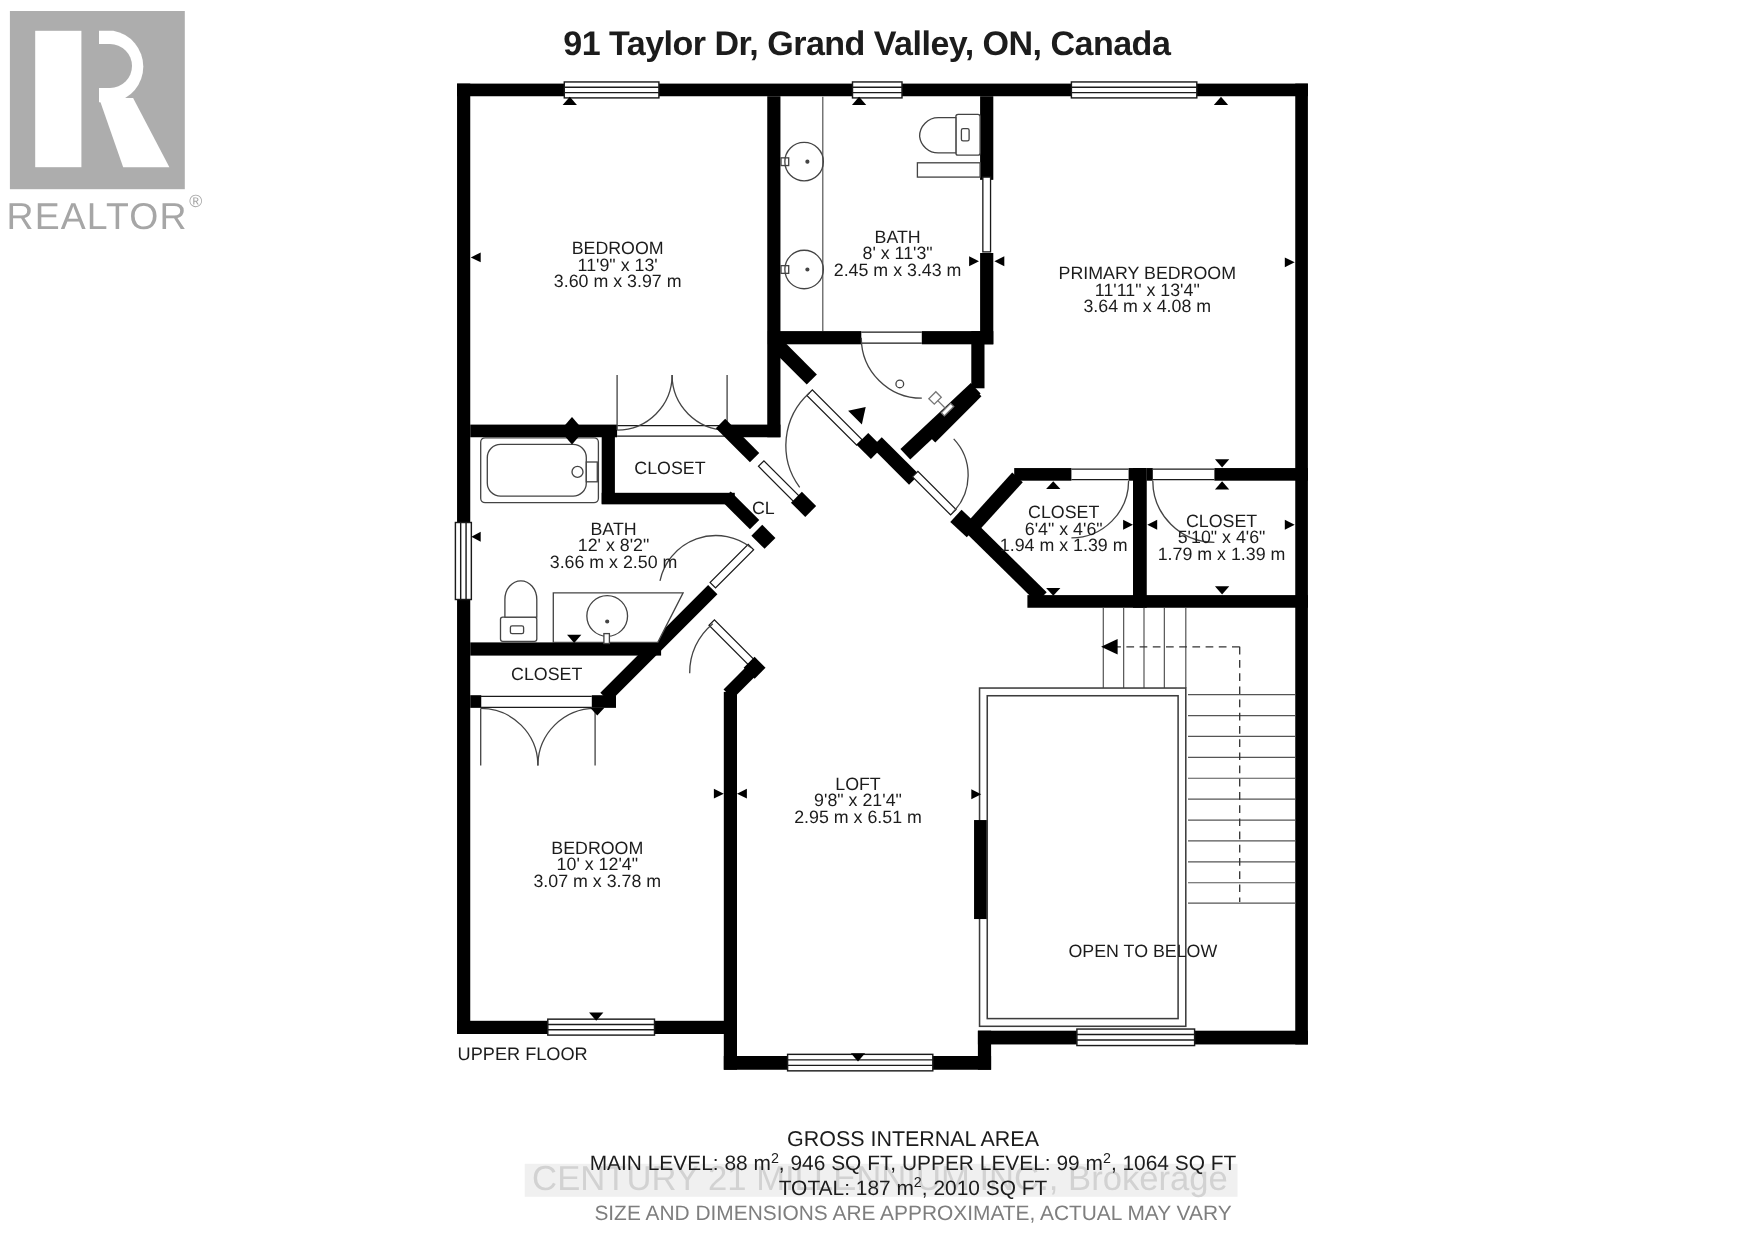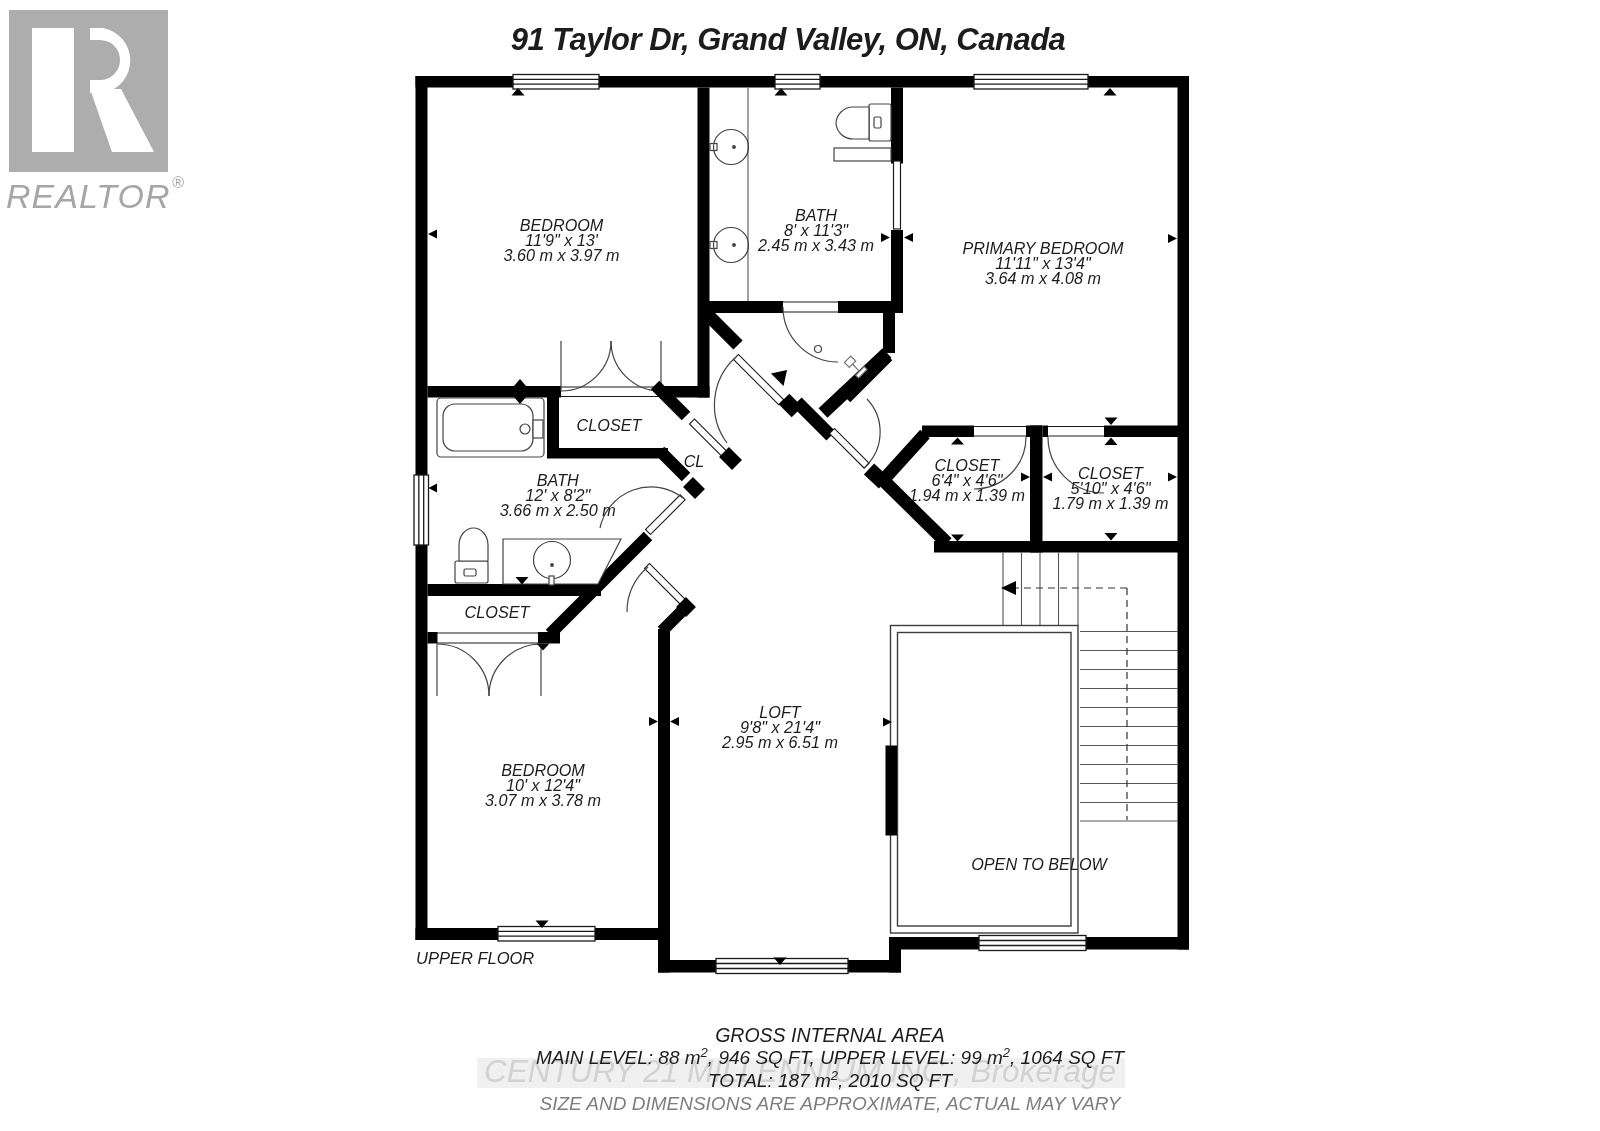--- a/index.html
+++ b/index.html
@@ -1,17 +1,17 @@
 <!DOCTYPE html>
 <html><head>
 <meta charset="utf-8">
 <style>
   html,body{margin:0;padding:0;background:#fff;}
   #page{position:relative;width:1600px;height:1131px;background:#fdba74;overflow:hidden;
-        font-family:"Liberation Sans", sans-serif;font-style:italic;}
+        font-family:"Liberation Sans", sans-serif;}
   svg{position:absolute;left:0;top:0;}
   text{font-family:"Liberation Sans", sans-serif;}
   .lbl{font-size:16.2px;}
 </style>
 </head>
 <body>
 <div id="page">
 <svg width="1600" height="1131" viewBox="0 0 1600 1131" fill="#1c1c1c">
 
 <rect x="0" y="0" width="1600" height="1131" fill="#ffffff"></rect>

